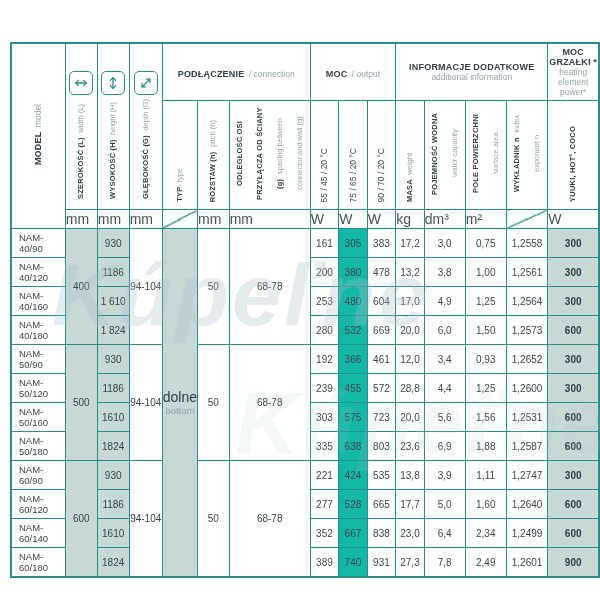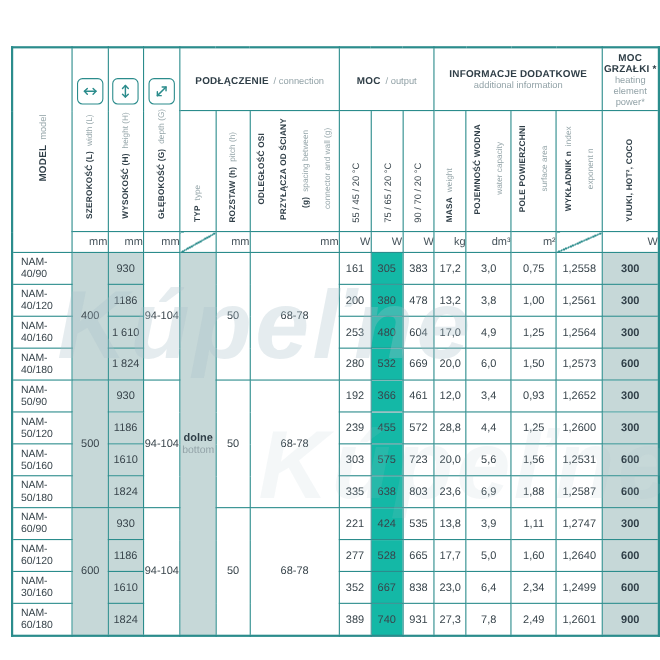--- a/index.html
+++ b/index.html
@@ -10,21 +10,21 @@
     position:absolute;left:10px;top:42px;
     border-collapse:collapse;table-layout:fixed;
     border:2px solid #2b8c8c;
   }
   th,td{border:1px solid #2b8c8c;padding:0;margin:0;font-weight:normal;
         color:#39454c;overflow:hidden;}
 
   
   tr.band-top th{height:56px;vertical-align:middle;}
   tr.band-vert th{height:104px;vertical-align:bottom;text-align:center;}
-  tr.band-units td{height:18px;text-align:right;font-size:10px;color:#45525a;}
+  tr.band-units td{height:18px;text-align:left;font-size:14px;color:#45525a;}
 
   .hpl{font-weight:bold;font-size:9px;color:#2f3e47;letter-spacing:.2px;}
   .hen{font-size:8.5px;color:#93a3a8;}
   .hline{white-space:nowrap;}
 
   
   .vert{
     display:inline-block;
     writing-mode:vertical-rl;
     transform:rotate(180deg);
@@ -53,21 +53,21 @@
   .diag{background-image:linear-gradient(to bottom right,
         transparent calc(50% - .7px), #2b8c8c calc(50% - .7px),
         #2b8c8c calc(50% + .7px), transparent calc(50% + .7px));}
 
   
   tbody td{height:28px;text-align:center;font-size:10px;vertical-align:middle;}
   tbody td.model{text-align:left;padding-left:7px;font-size:9.5px;}
   td.shade{background:#c6d8d8;}
   td.shade-light{background:#14b8a6;}
   td.bold{font-weight:bold;color:#2f3e47;}
-  td.type-cell .pl{font-weight:bold;font-size:10px;color:#2f3e47;}
+  td.type-cell .pl{font-weight:normal;font-size:14px;color:#2f3e47;}
   td.type-cell .en{font-size:9.5px;color:#93a3a8;}
 
   
   .watermark{position:absolute;left:52px;top:244px;z-index:5;pointer-events:none;
     font-size:88px;font-weight:bold;font-style:italic;letter-spacing:3px;
     color:rgba(170,192,202,0.30);white-space:nowrap;}
   .watermark2{position:absolute;left:235px;top:372px;z-index:5;pointer-events:none;
     font-size:88px;font-weight:bold;font-style:italic;letter-spacing:3px;
     color:rgba(170,192,202,0.13);white-space:nowrap;}
 </style>
@@ -381,21 +381,21 @@
           <td>277</td>
           <td class="shade-light">528</td>
           <td>665</td>
           <td>17,7</td>
           <td>5,0</td>
           <td>1,60</td>
           <td>1,2640</td>
           <td class="shade bold">600</td>
         </tr>
         <tr>
-          <td class="model">NAM-30/160</td>
+          <td class="model">NAM-60/140</td>
           <td class="shade">1610</td>
           <td>352</td>
           <td class="shade-light">667</td>
           <td>838</td>
           <td>23,0</td>
           <td>6,4</td>
           <td>2,34</td>
           <td>1,2499</td>
           <td class="shade bold">600</td>
         </tr>

